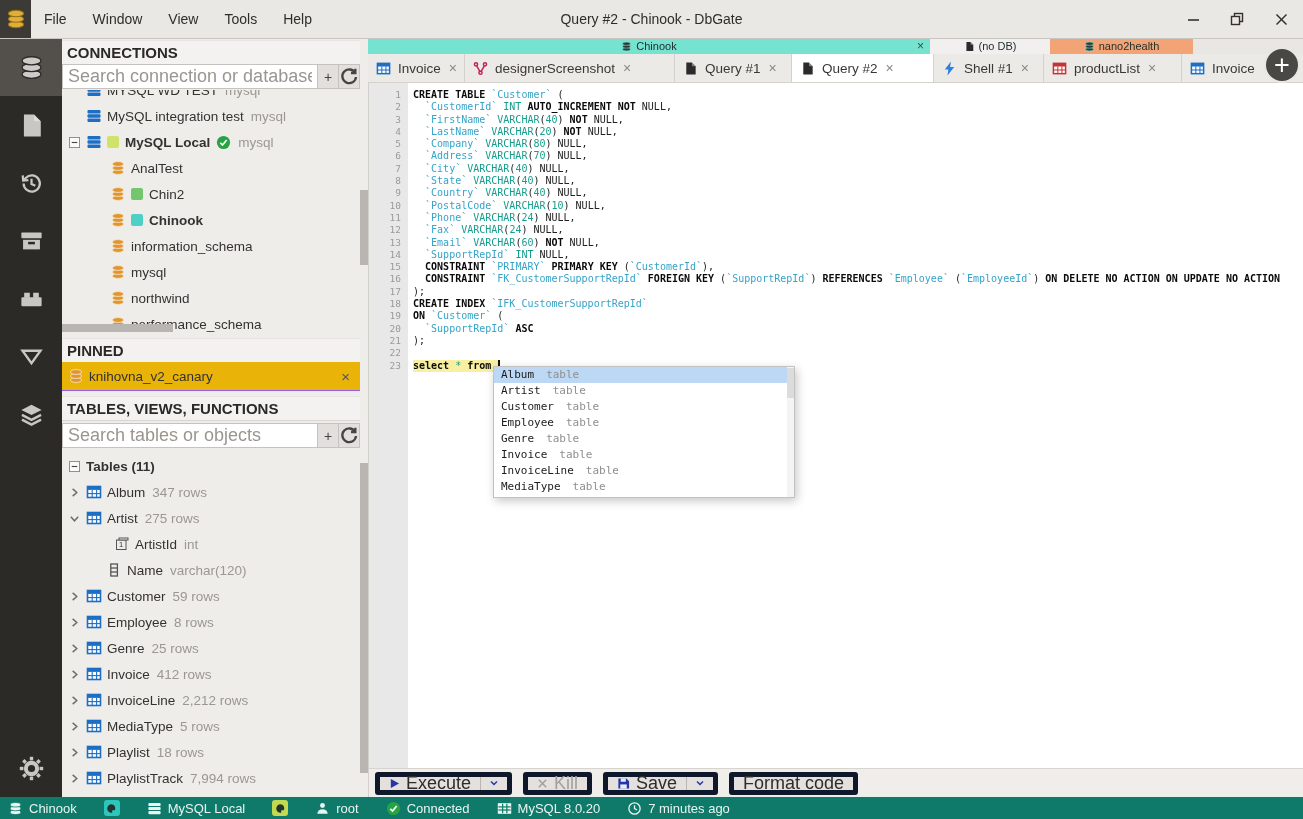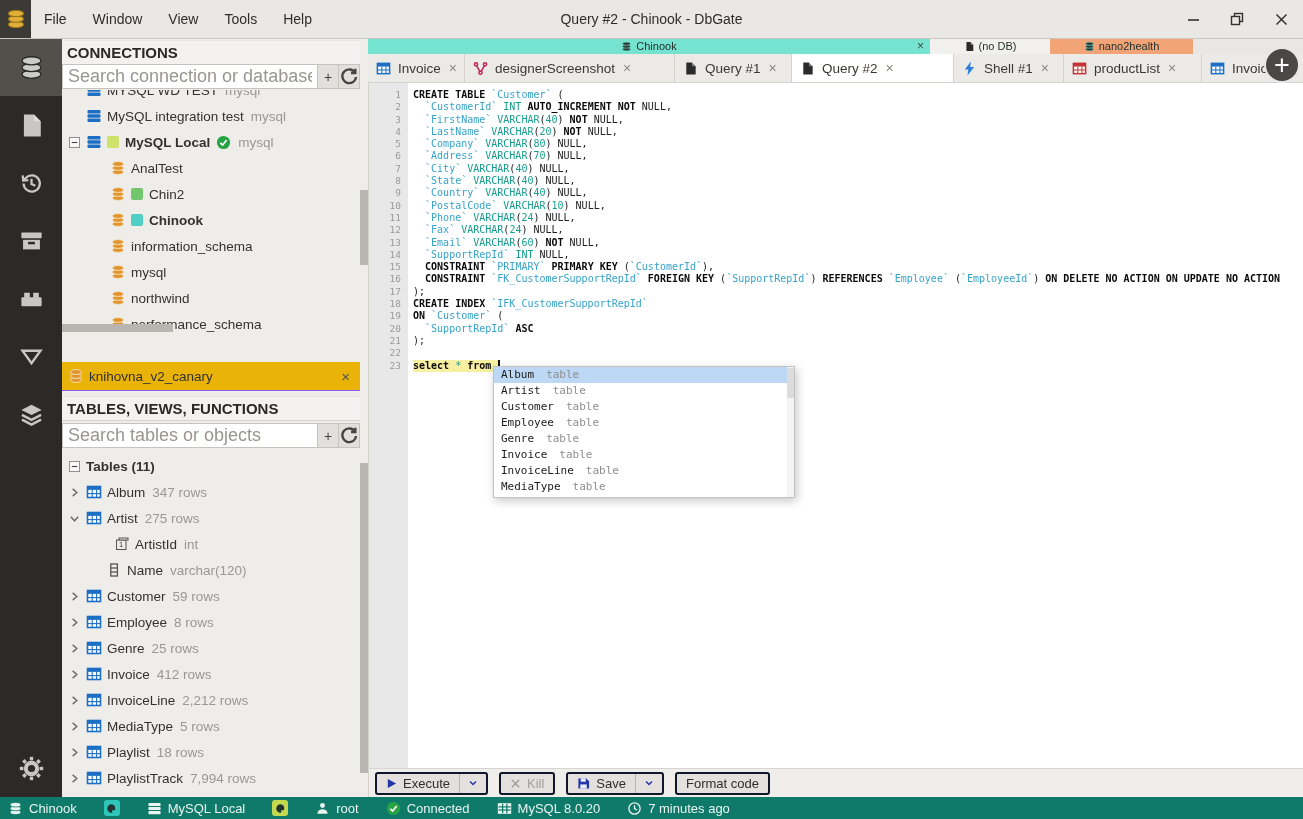--- a/index.html
+++ b/index.html
@@ -84,22 +84,22 @@
   .popup{position:absolute;left:125px;top:283px;width:300px;height:130px;background:#fff;
          border:1px solid #c2c2c2;box-shadow:2px 3px 9px rgba(0,0,0,.22);z-index:25;overflow:hidden;}
   .pitem{height:16px;line-height:16px;padding-left:7px;font-size:11px;color:#1c1c1c;white-space:pre;}
   .pitem .kind{color:#8f8f8f;margin-left:12px;}
   .pitem.sel{background:#bcd8f4;}
   .ptrack{position:absolute;right:0;top:0;width:7px;height:100%;background:#f4f4f4;}
   .pthumb{position:absolute;right:0;top:1px;width:7px;height:30px;background:#dcdcdc;}
   
   .toolbar{position:absolute;left:368px;right:0;bottom:22px;height:29px;background:#f0eeeb;
            border-top:1px solid #d8d5d1;display:flex;align-items:center;gap:11px;padding-left:7px;z-index:6;box-sizing:border-box;}
-  .btn{display:flex;align-items:center;height:23px;background:#e3e0dd;border:2px solid #0f172a;
-       border-radius:3px;font-size:13px;color:#2f2d2a;box-sizing:border-box;}
+  .btn{display:flex;align-items:center;height:23px;background:#e3e0dd;border:5px solid #0f172a;
+       border-radius:3px;font-size:18px;color:#2f2d2a;box-sizing:border-box;}
   .btn .seg{display:flex;align-items:center;height:100%;padding:0 9px;}
   .btn .seg.drop{border-left:1px solid #b9b6b2;padding:0 8px;}
   .btn .bicon{margin-right:6px;display:flex;}
   .btn.disabled{color:#a3a09c;}
   
   .statusbar{position:absolute;left:0;right:0;bottom:0;height:22px;background:#0f7a6a;display:flex;
              align-items:center;color:#e9f4f1;font-size:13px;padding-left:8px;z-index:40;}
   .sb-item{display:flex;align-items:center;margin-right:27px;white-space:nowrap;}
   .sb-item .sicon{width:15px;height:15px;margin-right:6px;display:flex;}
   .sb-item .sicon svg{width:15px;height:15px;}
@@ -350,20 +350,23 @@
             <ellipse cx="8" cy="8" rx="5.6" ry="2.4" fill="#e2952f" stroke="#f6e7c8" stroke-width=".8"></ellipse>
             <ellipse cx="8" cy="4" rx="5.6" ry="2.4" fill="#e2952f" stroke="#f6e7c8" stroke-width=".8"></ellipse>
           </svg>
         </span>
         <span class="lbl">performance_schema</span>
       </div>
     </div>
   <div class="vthumb" style="right:0;top:152px;width:8px;height:75px;"></div>
   <div class="hthumb" style="left:0;top:286px;height:8px;width:111px;"></div>
 
+  <div class="section" style="top:300px;">
+    <div class="panel-header">PINNED</div>
+  </div>
   <div class="listbox" id="pinned-list" style="top:324px;height:29px;">
       <div class="trow pinned-row" style="height: 28px;">
         <span class="icon16">
           <svg viewBox="0 0 16 16">
             <ellipse cx="8" cy="12" rx="5.6" ry="2.4" fill="#e2952f" stroke="#f6e7c8" stroke-width=".8"></ellipse>
             <ellipse cx="8" cy="8" rx="5.6" ry="2.4" fill="#e2952f" stroke="#f6e7c8" stroke-width=".8"></ellipse>
             <ellipse cx="8" cy="4" rx="5.6" ry="2.4" fill="#e2952f" stroke="#f6e7c8" stroke-width=".8"></ellipse>
           </svg>
         </span>
         <span class="lbl">knihovna_v2_canary</span>
@@ -663,21 +666,21 @@
     <div class="tab" style="width: 117px;">
       <span class="ticon">
         <svg viewBox="0 0 16 16">
           <path d="M3.5 1.5h6l4 4v9h-10z" fill="#2b2b2b"></path>
           <path d="M9.5 1.5v4h4z" fill="#fff" opacity=".4"></path>
         </svg>
       </span>
       <span>Query #1</span>
       <span class="tclose">×</span>
     </div>
-    <div class="tab active" style="width: 162px; align-items: center;">
+    <div class="tab active" style="width: 142px; align-items: center;">
       <span class="ticon">
         <svg viewBox="0 0 16 16">
           <path d="M3.5 1.5h6l4 4v9h-10z" fill="#2b2b2b"></path>
           <path d="M9.5 1.5v4h4z" fill="#fff" opacity=".4"></path>
         </svg>
       </span>
       <span>Query #2</span>
       <span class="tclose">×</span>
     </div>
     <div class="tab" style="width: 110px;">

